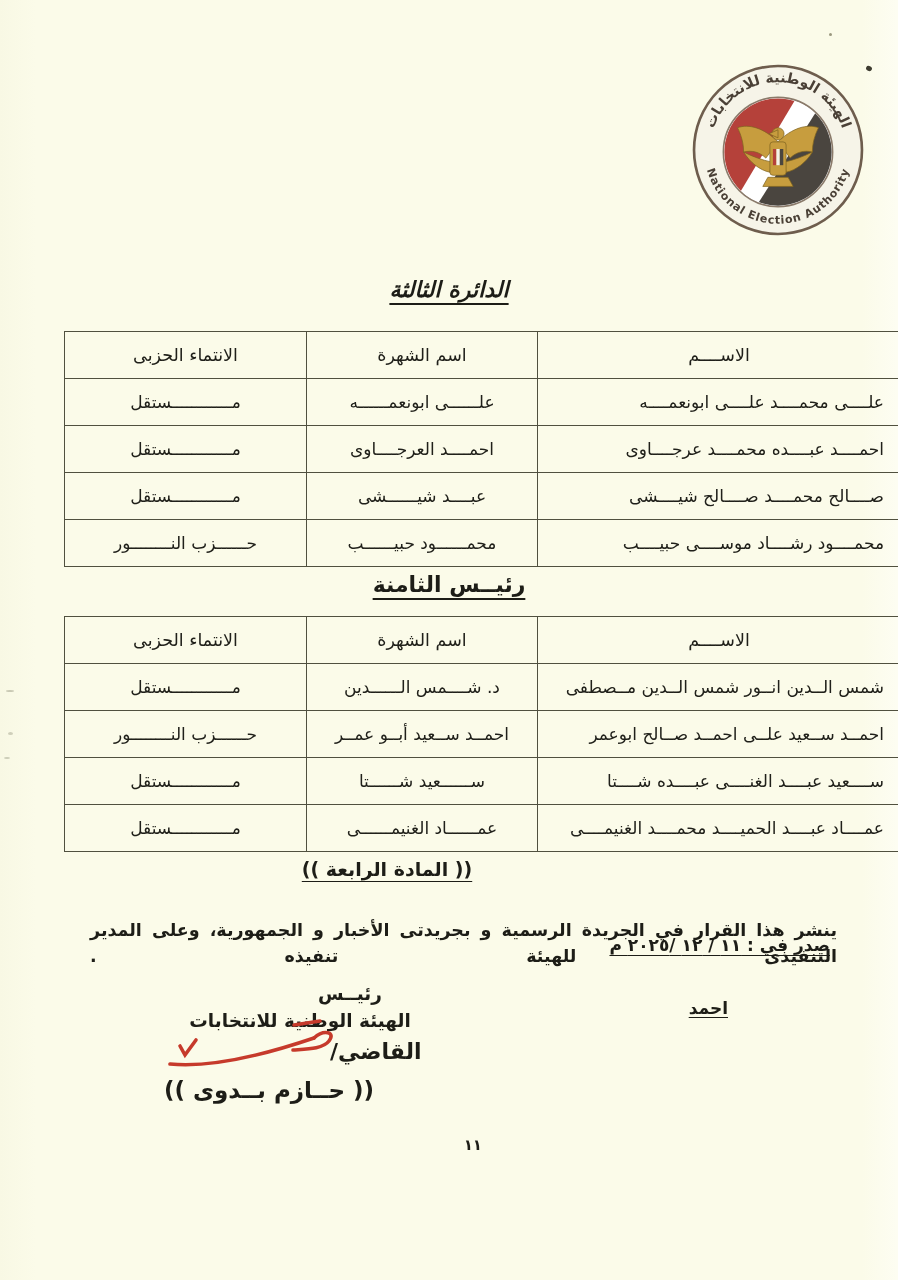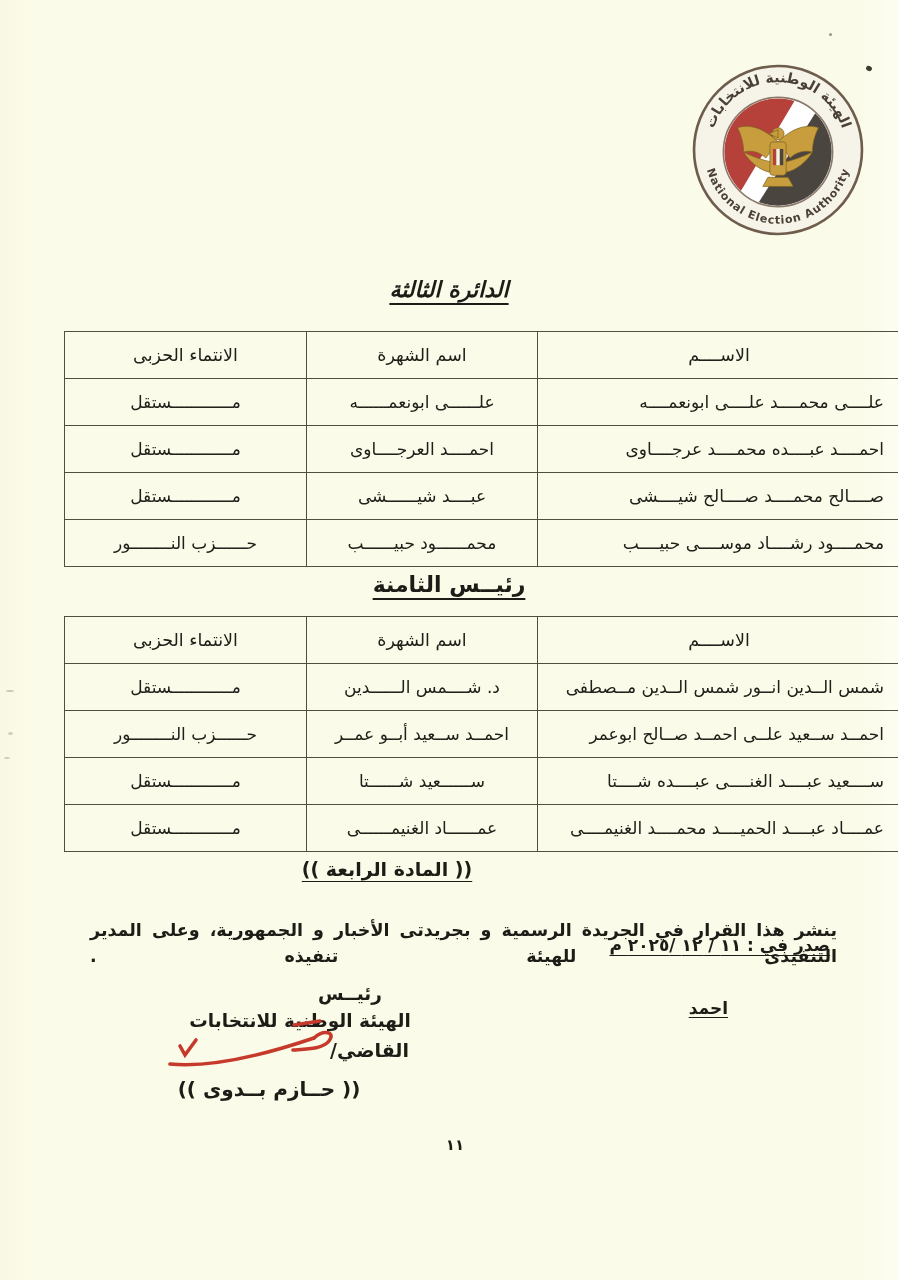--- a/index.html
+++ b/index.html
@@ -60,25 +60,25 @@
     position:absolute;top:935px;right:68px;direction:rtl;font-size:17px;
     text-decoration:underline;text-decoration-thickness:1.4px;text-underline-offset:4px;
   }
   .ahmad{
     position:absolute;top:963px;right:170px;direction:rtl;font-size:17px;
     text-decoration:underline;text-decoration-thickness:1.4px;text-underline-offset:3px;margin-top:35px;
   }
   
   .sig-role{position:absolute;top:983px;left:280px;width:140px;text-align:center;font-size:18.5px;direction:rtl;}
   .sig-org{position:absolute;top:1010px;left:148px;width:304px;text-align:center;font-size:18.5px;direction:rtl;}
-  .sig-judge{position:absolute;top:1039px;left:330px;font-size:19px;direction:rtl;}
+  .sig-judge{position:absolute;top:1039px;left:330px;font-size:22px;direction:rtl;}
   .sig-red{position:absolute;left:156px;top:1018px;width:185px;height:58px;}
-  .sig-name{position:absolute;top:1077px;left:138px;width:262px;text-align:center;font-size:20px;direction:rtl;}
+  .sig-name{position:absolute;top:1077px;left:138px;width:262px;text-align:center;font-size:23px;direction:rtl;}
   .sig-title2{position:absolute;top:1105px;left:122px;width:296px;text-align:center;font-size:18.5px;direction:rtl;}
-  .page-num{position:absolute;top:1136px;left:428px;width:54px;text-align:center;font-size:15px;direction:rtl;}
+  .page-num{position:absolute;top:1136px;left:428px;width:54px;text-align:right;font-size:15px;direction:rtl;}
 </style>
 </head>
 <body>
 
 <div class="page">
 
   <svg class="logo" viewBox="0 0 170 170">
     <defs>
       <path id="arcTop" d="M 18 85 A 67 67 0 0 1 152 85"></path>
       <path id="arcBot" d="M 12 85 A 73 73 0 0 0 158 85"></path>

